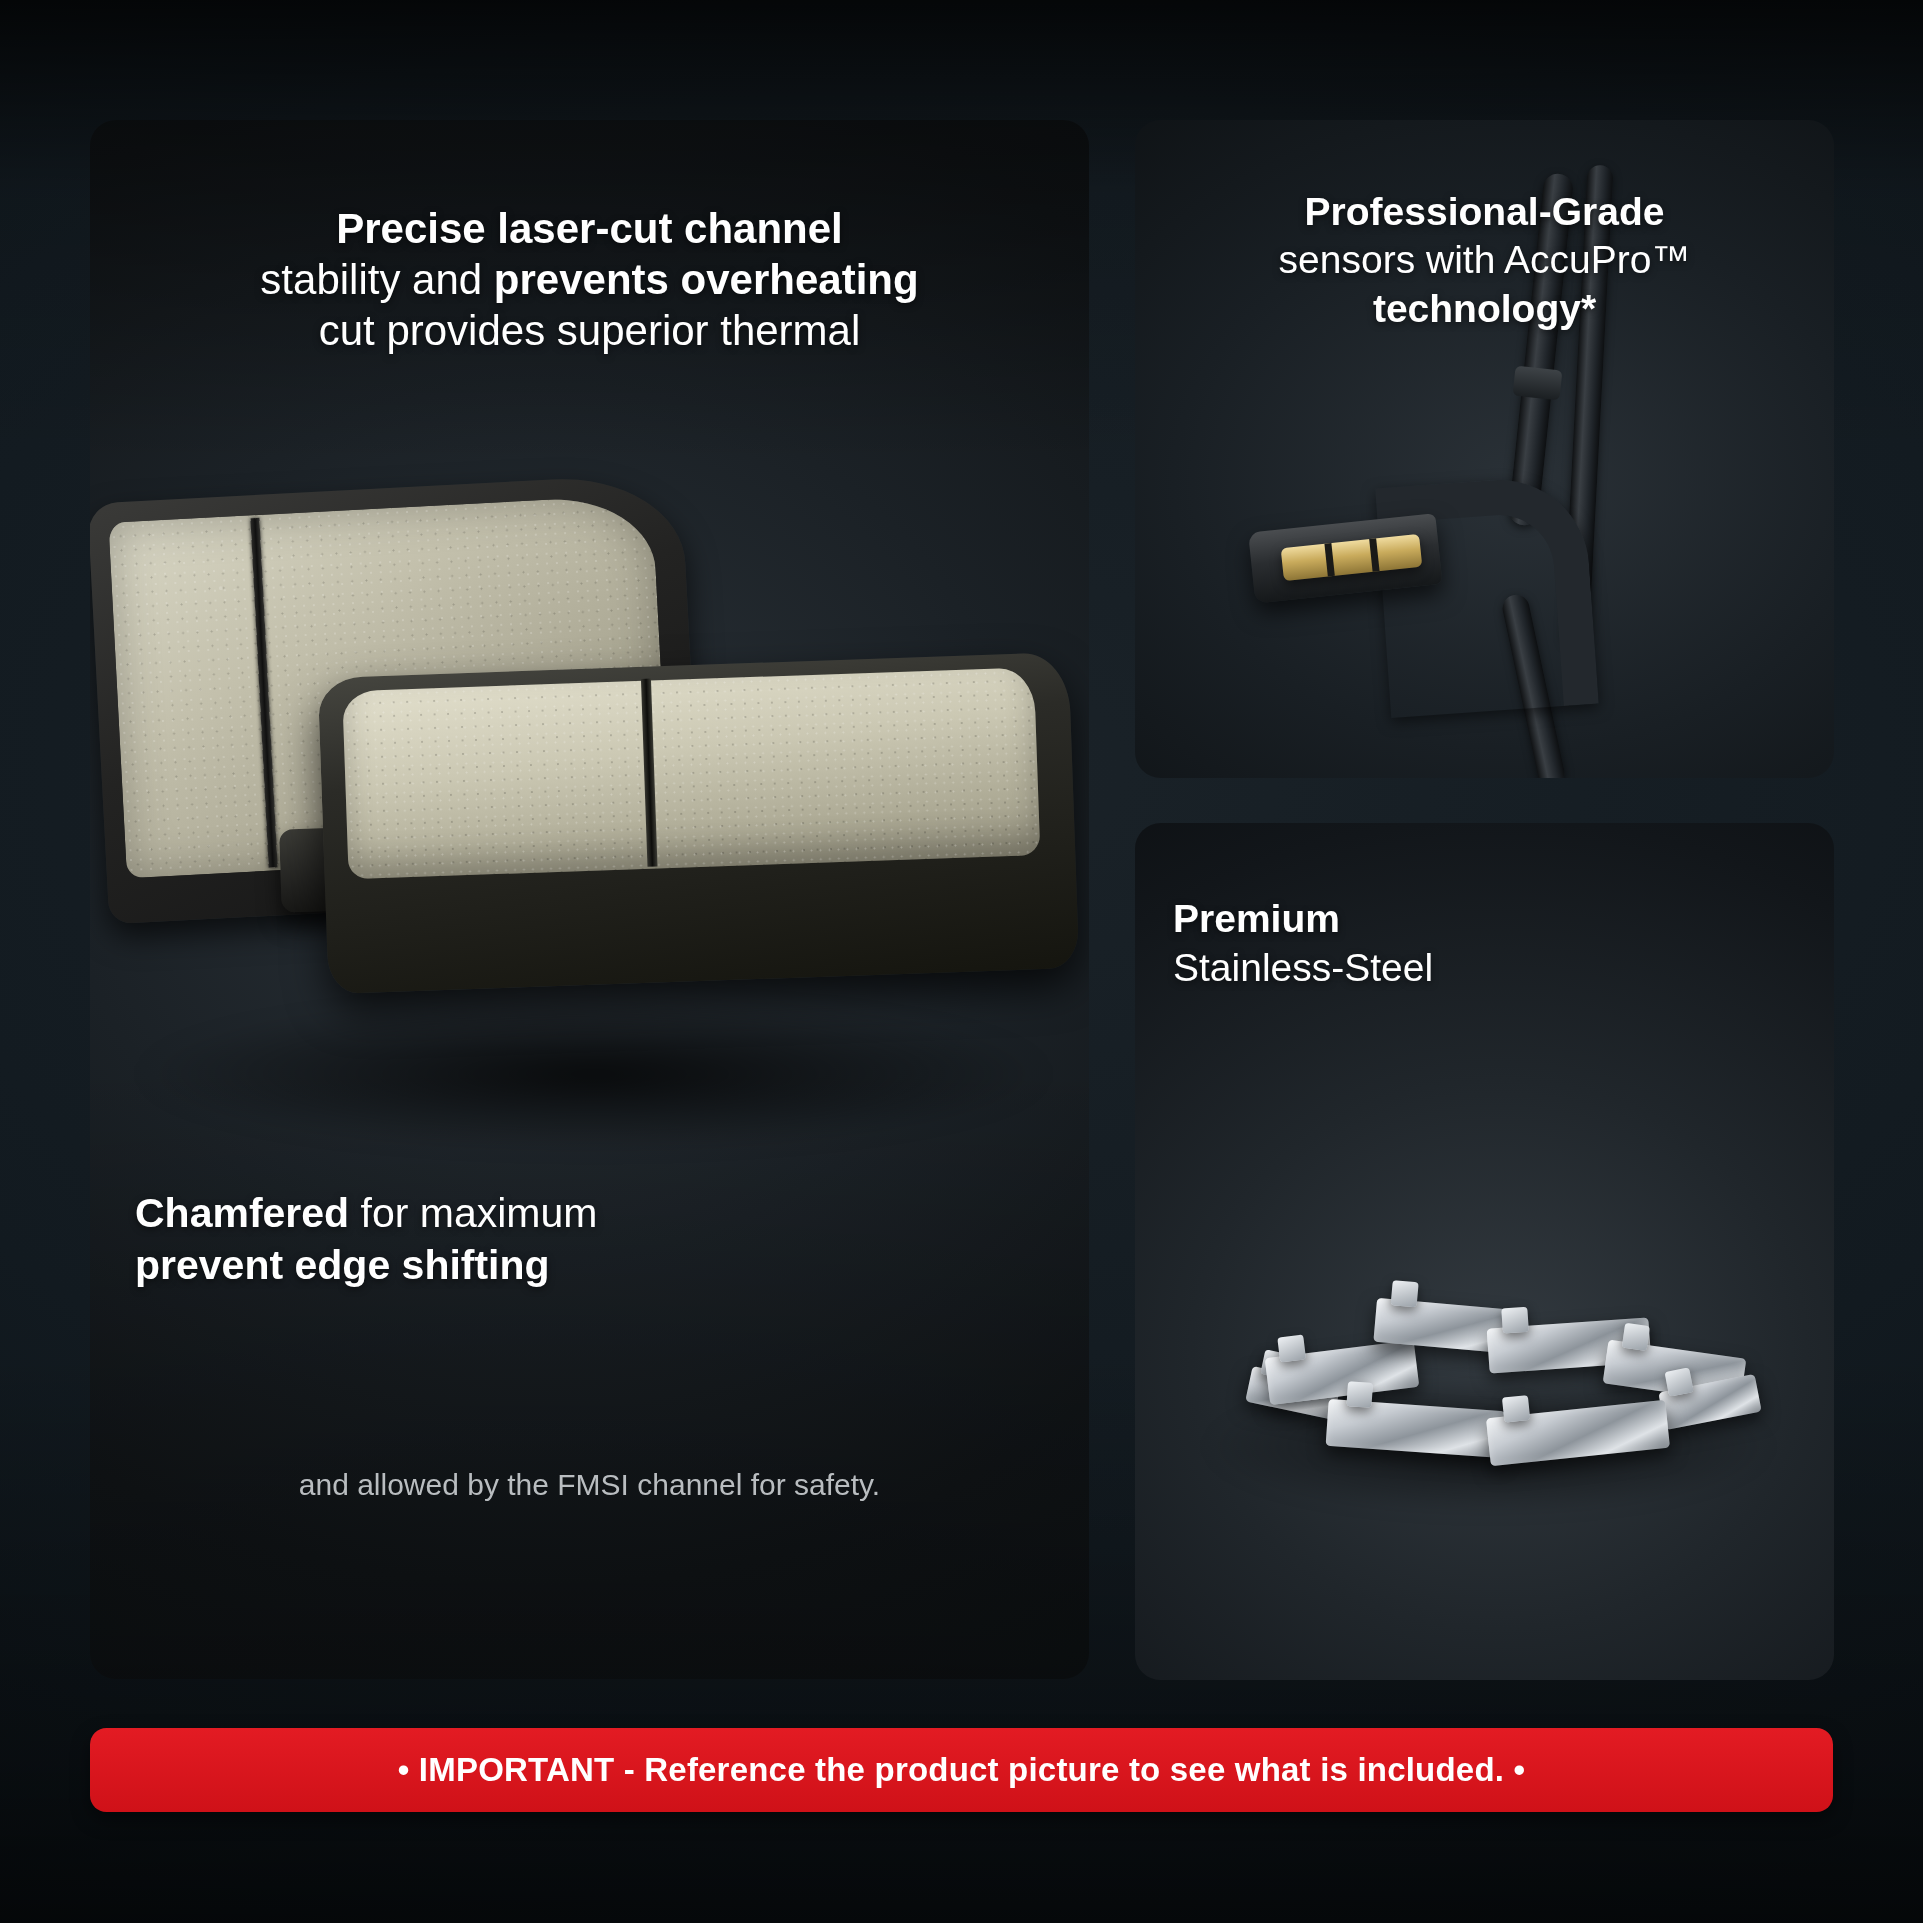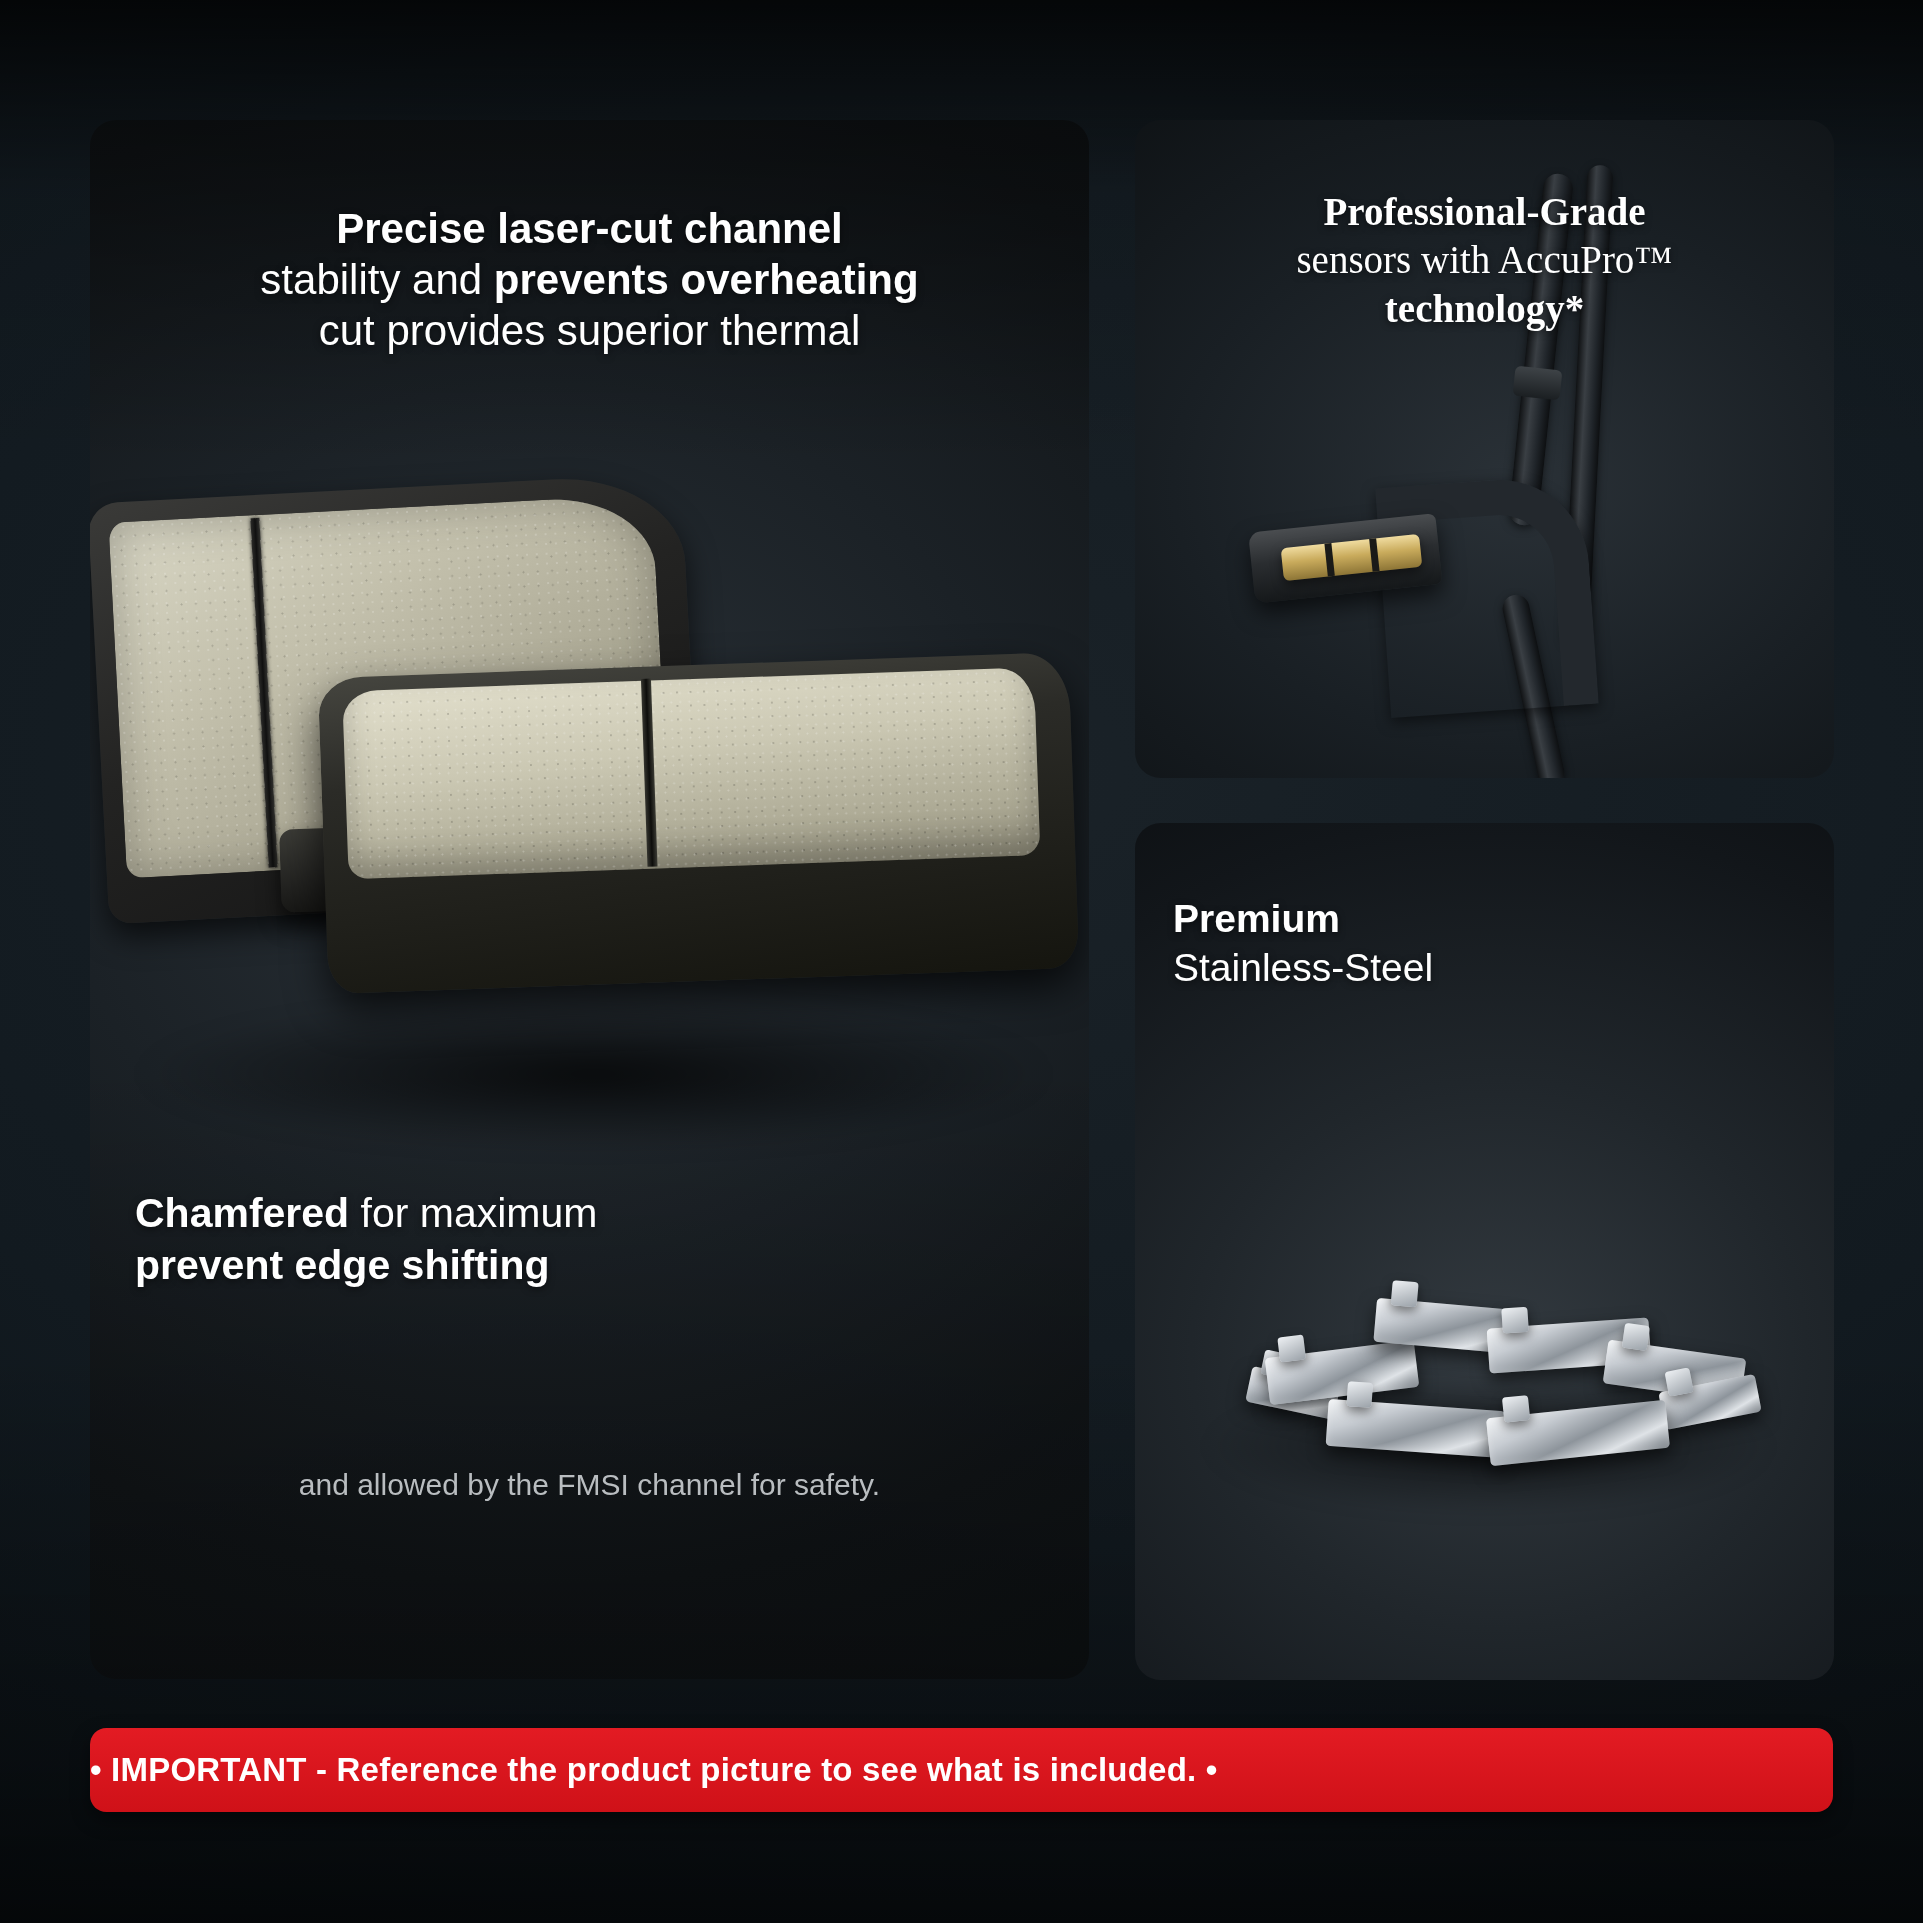--- a/index.html
+++ b/index.html
@@ -241,21 +241,20 @@
     position: absolute;
     left: 38px;
     right: 38px;
     top: 68px;
     text-align: center;
     color: #ffffff;
     font-size: 39px;
     line-height: 1.24;
     z-index: 5;
     text-shadow: 0 1.5px 7.5px rgba(0,0,0,0.55);
-    font-family: Liberation Serif, serif;
   }
   .card-rt .headline .b { font-weight: bold; }
 
   .sensor-scene { position: absolute; inset: 0; z-index: 2; }
   .sensor-body {
     position: absolute;
     left: 132px;
     top: 552px;
     width: 188px;
     height: 71px;
@@ -376,20 +375,21 @@
   .banner {
     position: absolute;
     left: 90px;
     top: 1728px;
     width: 1743px;
     height: 84px;
     background: linear-gradient(180deg, #e31b23 0%, #cf1118 100%);
     border-radius: 16.5px;
     display: flex;
     align-items: center;
+    justify-content: center;
     box-shadow: 0 7.5px 19.5px rgba(0,0,0,0.45);
   }
   .banner .txt {
     color: #ffffff;
     font-size: 33px;
     font-weight: bold;
     letter-spacing: 0.2px;
     white-space: nowrap;
   }
 </style>

